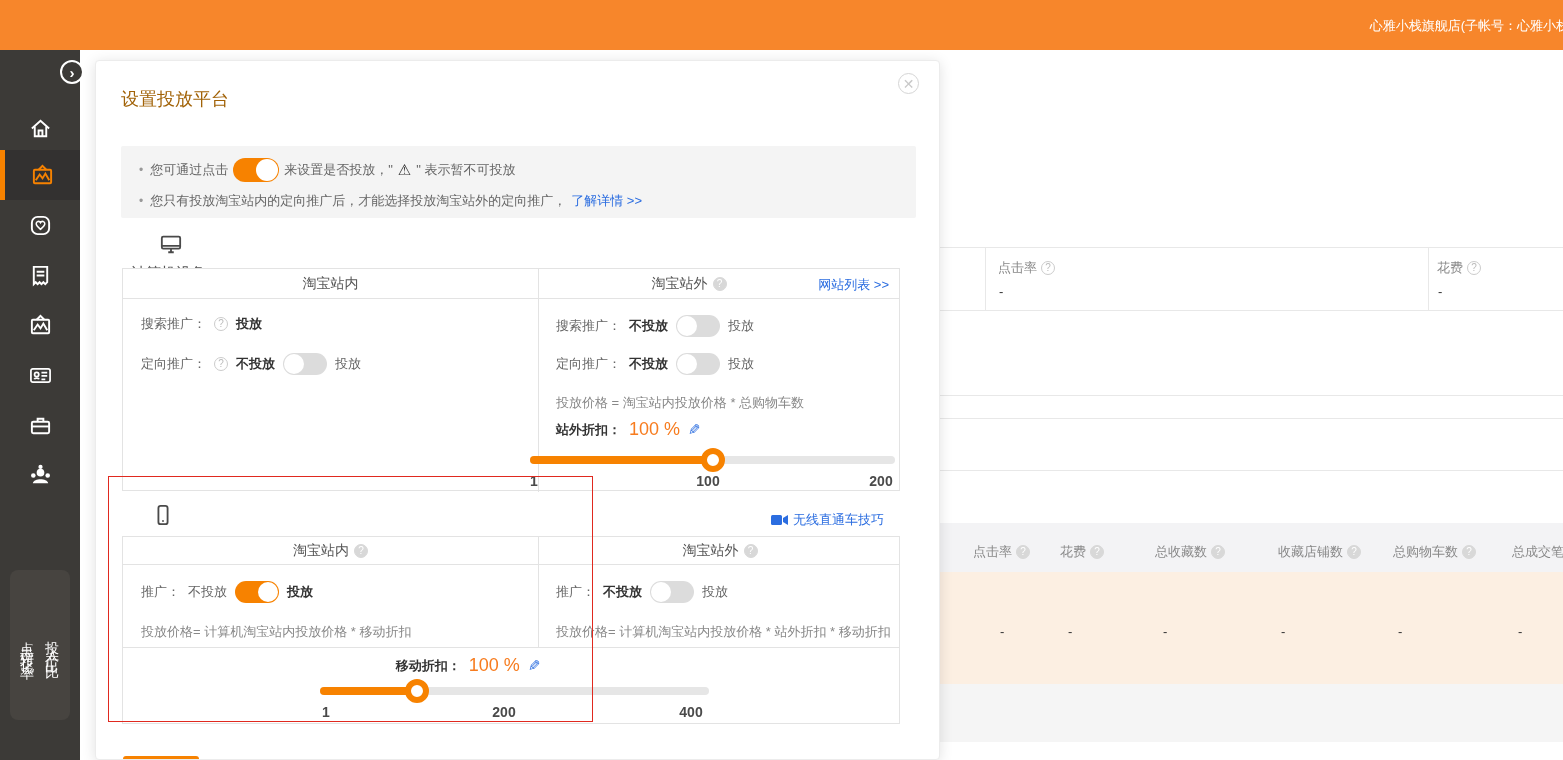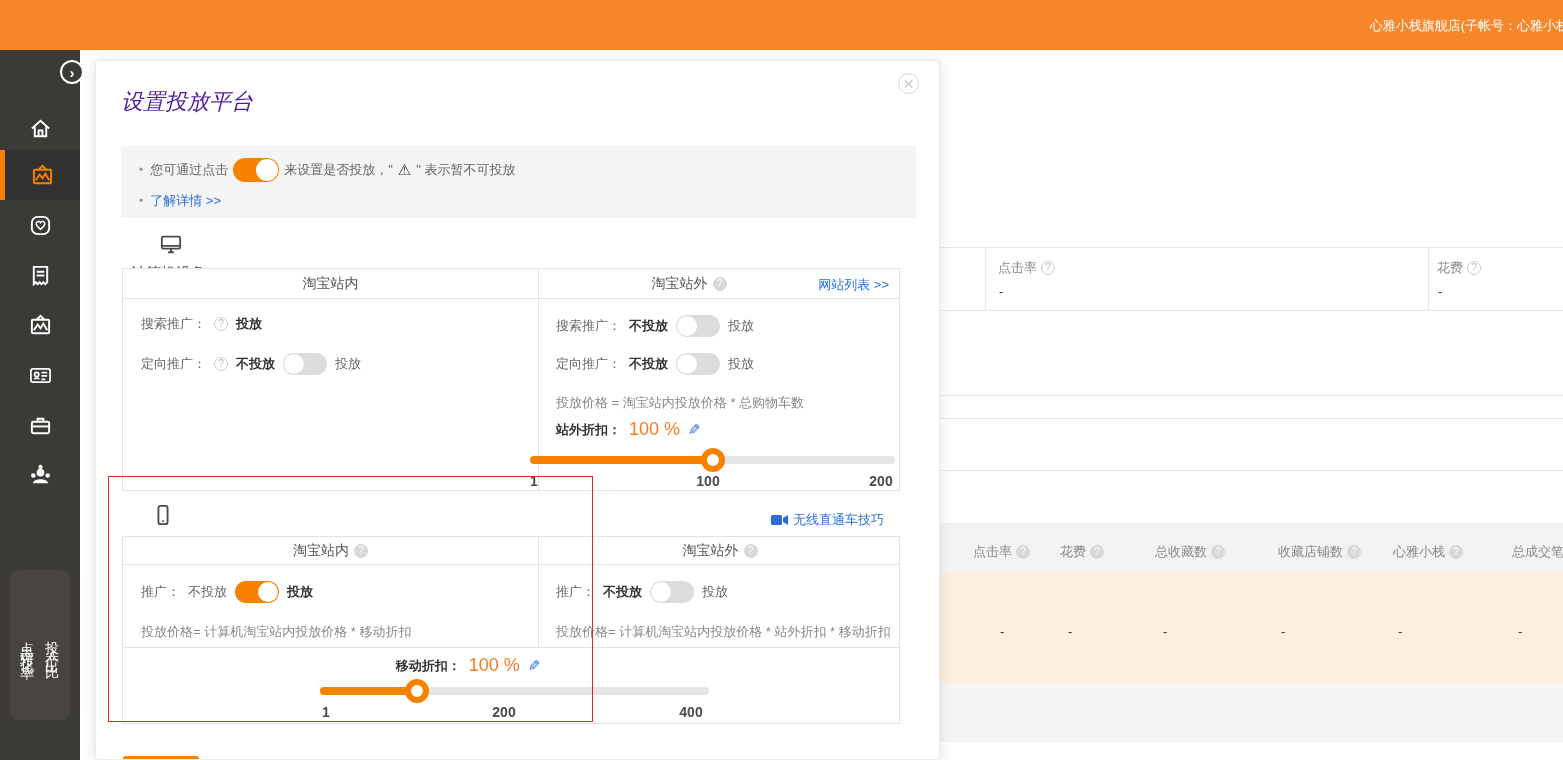--- a/index.html
+++ b/index.html
@@ -43,21 +43,21 @@
   .help-icon { display:inline-block; width:14px; height:14px; border:1px solid #ccc; border-radius:50%;
     color:#bbb; font-size:10px; line-height:12px; text-align:center; background:#fff; flex:0 0 auto; }
   .help-icon::before { content:"?"; }
   .help-icon.filled { background:#d8d8d8; border-color:#d8d8d8; color:#fff; }
 
   
   .modal { position:absolute; left:95px; top:60px; width:845px; height:700px; background:#fff;
     border:1px solid #ececec; border-radius:4px; box-shadow:0 2px 14px rgba(0,0,0,.12); overflow:hidden; }
   .modal-close { position:absolute; right:20px; top:12px; width:21px; height:21px; border:1px solid #d5d5d5;
     border-radius:50%; color:#c9c9c9; font-size:14px; display:flex; align-items:center; justify-content:center; line-height:1; }
-  .modal-title { position:absolute; left:25px; top:26px; font-size:22px; color:#4c1d95;font-style:italic; }
+  .modal-title { position:absolute; left:25px; top:26px; font-size:18px; color:#a16207; }
 
   .notice { position:absolute; left:25px; top:85px; width:795px; height:72px; background:#f4f4f4; border-radius:2px; font-size:13px; color:#666; }
   .notice-line { position:absolute; left:18px; display:flex; align-items:center; gap:5px; white-space:nowrap; }
   .bullet { color:#999; font-size:12px; margin-right:2px; }
   .warn-glyph { color:#333; font-size:15px; }
   .blue-link { color:#2b6de0; text-decoration:none; cursor:pointer; }
 
   .section-head { position:absolute; display:flex; align-items:center; gap:9px; font-size:15px; color:#555;flex-direction:column; }
   .section-head svg { width:22px; height:22px; }
 
@@ -215,21 +215,21 @@
     </div>
   <div class="bg-label" style="left:1155px; top:543px;">
       <span>总收藏数</span>
       <span class="help-icon filled"></span>
     </div>
   <div class="bg-label" style="left:1278px; top:543px;">
       <span>收藏店铺数</span>
       <span class="help-icon filled"></span>
     </div>
   <div class="bg-label" style="left:1393px; top:543px;">
-      <span>心雅小栈</span>
+      <span>总购物车数</span>
       <span class="help-icon filled"></span>
     </div>
   <div class="bg-label" style="left:1512px; top:543px;">
       <span>总成交笔</span>
     </div>
 
   <div class="bg-value" style="left:1000px; top:624px;">-</div>
   <div class="bg-value" style="left:1068px; top:624px;">-</div>
   <div class="bg-value" style="left:1163px; top:624px;">-</div>
   <div class="bg-value" style="left:1281px; top:624px;">-</div>
@@ -246,20 +246,21 @@
         <span>您可通过点击</span>
         <span class="toggle on" style="width:46px;height:24px;border-radius:12px;">
             <span class="knob" style="width:22px;height:22px;"></span>
           </span>
         <span>来设置是否投放，"</span>
           <span class="warn-glyph">⚠</span>
           <span>" 表示暂不可投放</span>
       </div>
       <div class="notice-line" style="top:46px;">
         <span class="bullet">•</span>
+        <span>您只有投放淘宝站内的定向推广后，才能选择投放淘宝站外的定向推广，</span>
         <a class="blue-link">了解详情 &gt;&gt;</a>
       </div>
     </div>
 
     <div class="section-head" style="left:35px; top:172px;">
       <svg viewBox="0 0 24 24" fill="none" stroke="#4a4a4a" stroke-width="2">
         <rect x="2" y="4" width="20" height="13" rx="1.5"></rect>
           <path d="M2 14 H22"></path>
           <path d="M9 21 H15 M12 17 V21"></path>
       </svg>

